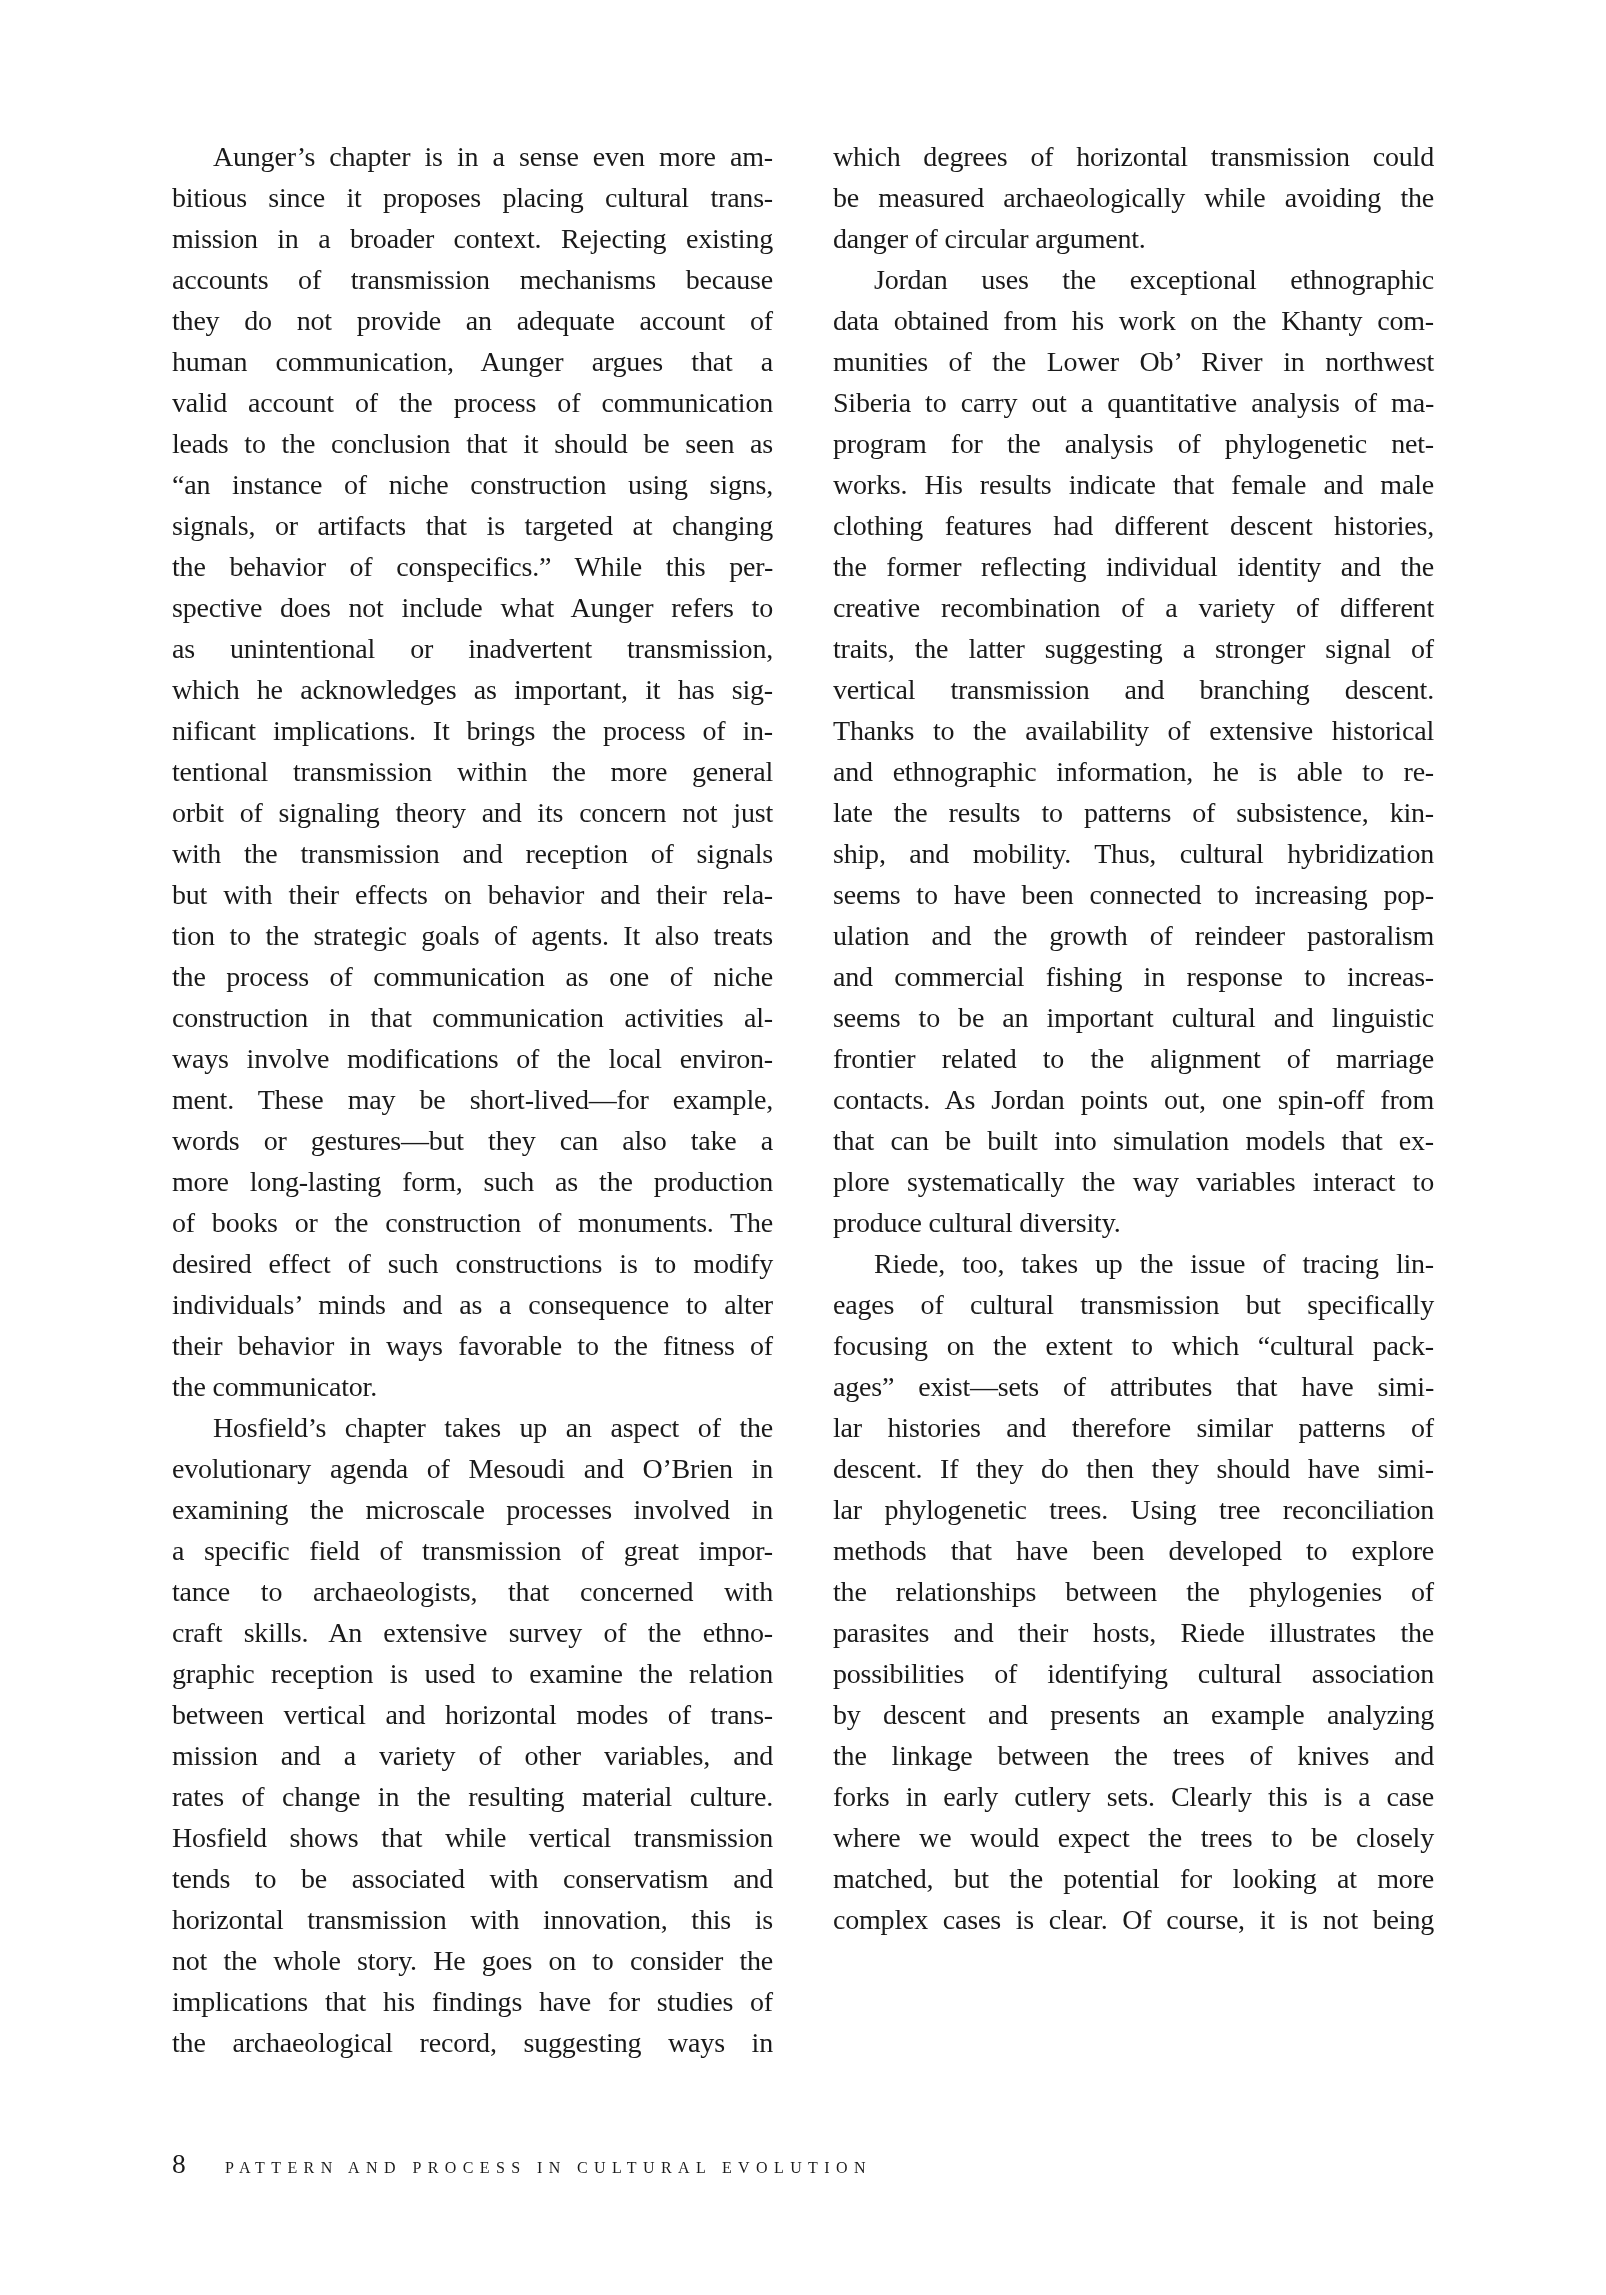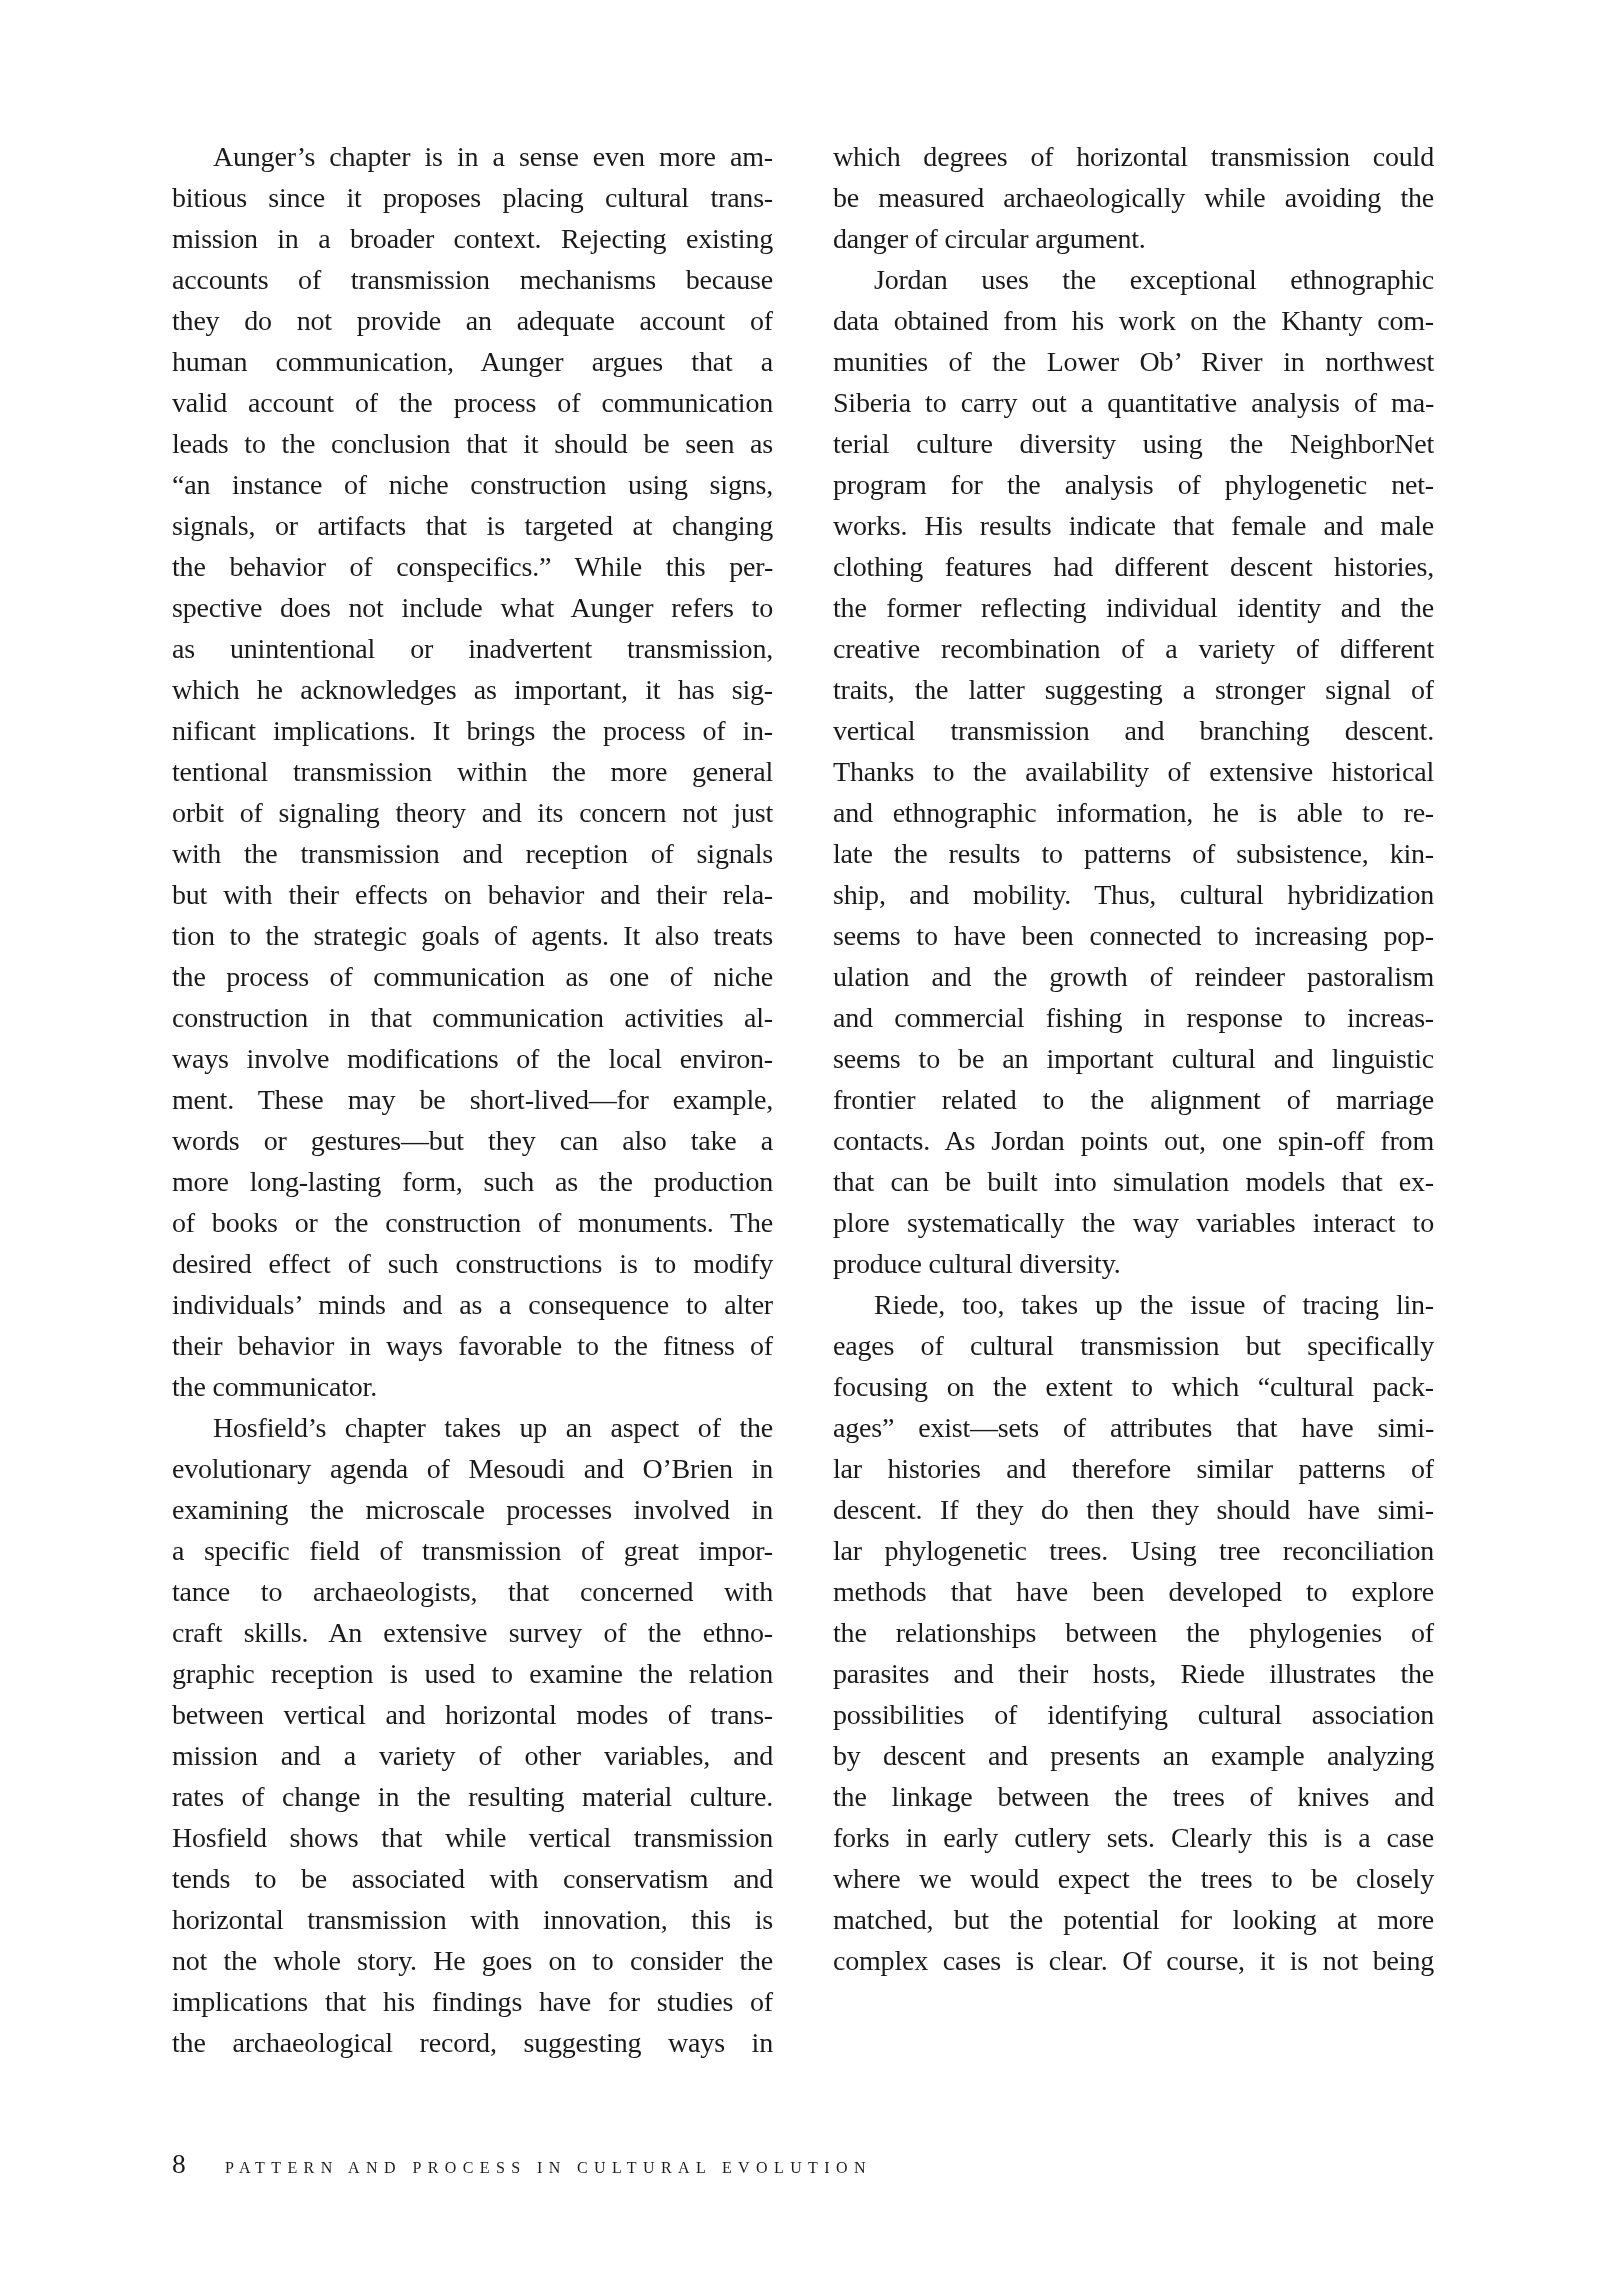--- a/index.html
+++ b/index.html
@@ -128,21 +128,20 @@
       <div class="paragraph">
         <span class="line">which degrees of horizontal transmission could</span>
         <span class="line">be measured archaeologically while avoiding the</span>
         <span class="line last">danger of circular argument.</span>
       </div>
       <div class="paragraph">
         <span class="line indent">Jordan uses the exceptional ethnographic</span>
         <span class="line">data obtained from his work on the Khanty com-</span>
         <span class="line">munities of the Lower Ob’ River in northwest</span>
         <span class="line">Siberia to carry out a quantitative analysis of ma-</span>
-        <span class="line">terial culture diversity using the NeighborNet</span>
         <span class="line">program for the analysis of phylogenetic net-</span>
         <span class="line">works. His results indicate that female and male</span>
         <span class="line">clothing features had different descent histories,</span>
         <span class="line">the former reflecting individual identity and the</span>
         <span class="line">creative recombination of a variety of different</span>
         <span class="line">traits, the latter suggesting a stronger signal of</span>
         <span class="line">vertical transmission and branching descent.</span>
         <span class="line">Thanks to the availability of extensive historical</span>
         <span class="line">and ethnographic information, he is able to re-</span>
         <span class="line">late the results to patterns of subsistence, kin-</span>

